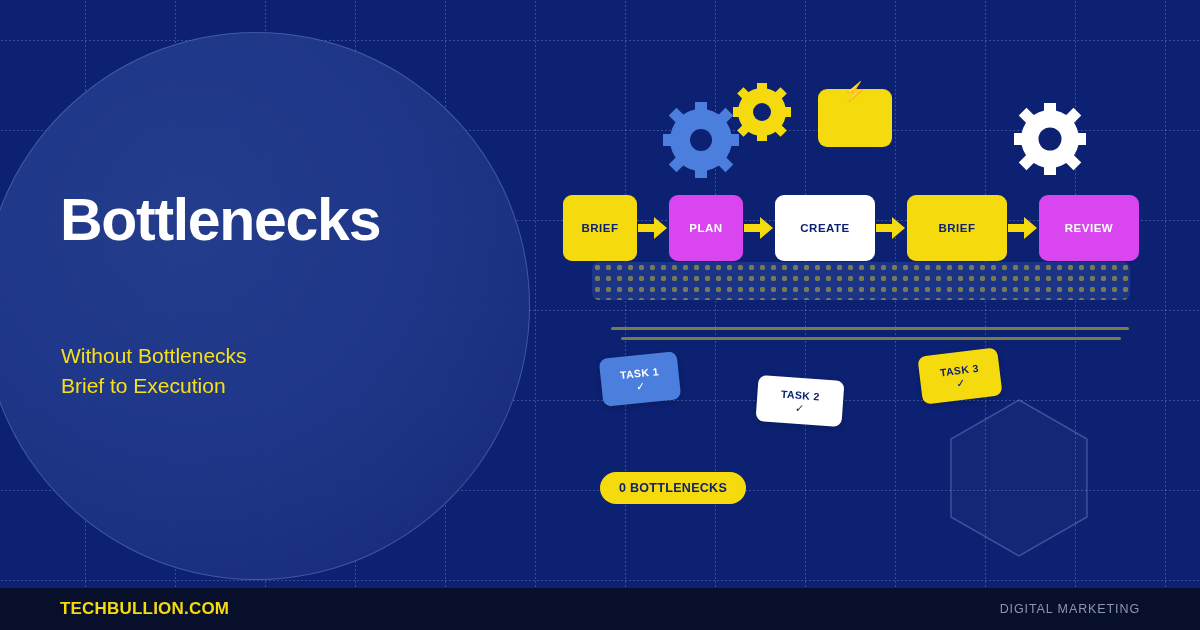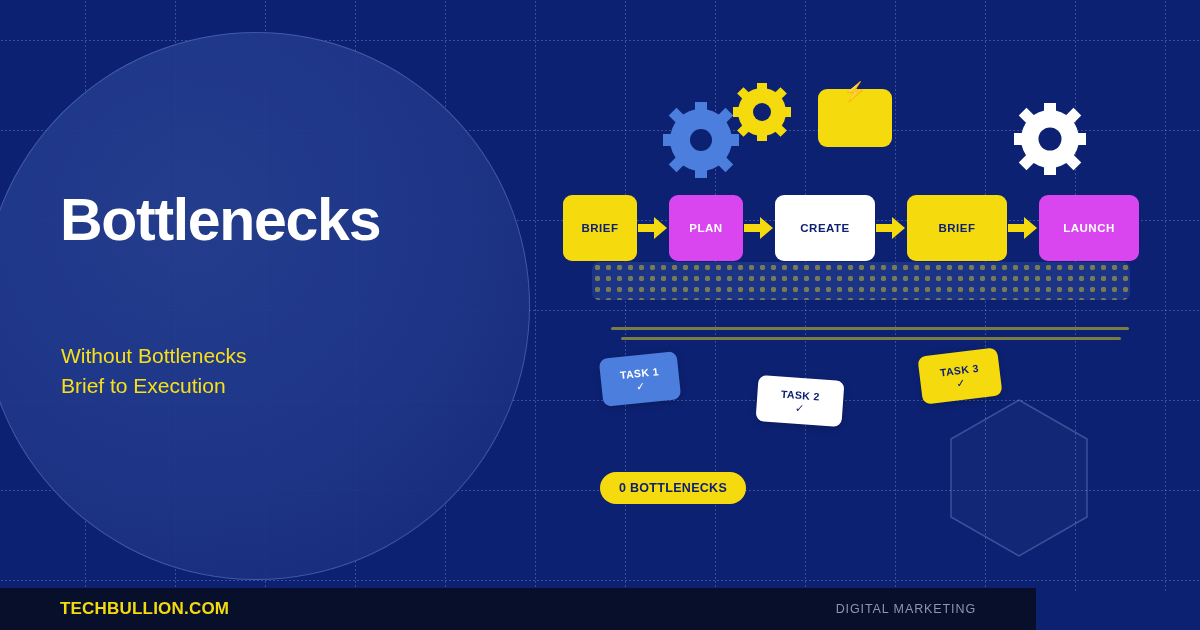--- a/index.html
+++ b/index.html
@@ -148,21 +148,21 @@
     height:32px; padding:0 19px;
     background:#f5db0d;
     border-radius:16px;
     display:flex; align-items:center; justify-content:flex-end;
     color:#0c2172; font-size:12.5px; font-weight:bold; letter-spacing:0.3px;
   }
 
   
   .footer {
     position:absolute; left:0; top:588px;
-    width:1036px; height:42px;
+    width:1200px; height:42px;
     background:#080f2b;
     display:flex; align-items:center;
   }
   .brand {
     position:absolute; left:60px;
     color:#f5db0d; font-size:17px; font-weight:bold; letter-spacing:0.2px;
   }
   .category {
     position:absolute; right:60px;
     color:#8b95b4; font-size:12.5px; letter-spacing:0.9px;
@@ -296,21 +296,21 @@
       </div>
       <div class="node yellow wide">
         <span>BRIEF</span>
       </div>
       <div class="arrow">
         <svg width="30" height="24" viewBox="0 0 30 24">
           <path d="M0,8 L16,8 L16,1 L29,12 L16,23 L16,16 L0,16 Z" fill="#f5db0d"></path>
         </svg>
       </div>
       <div class="node blue wide">
-        <span>LAUNCH</span>
+        <span>REVIEW</span>
       </div>
     </div>
 
   <div class="band"></div>
 
   <div class="rule r1"></div>
   <div class="rule r2"></div>
 
   <div class="task t1">
     <span class="t-label">TASK 1</span>

